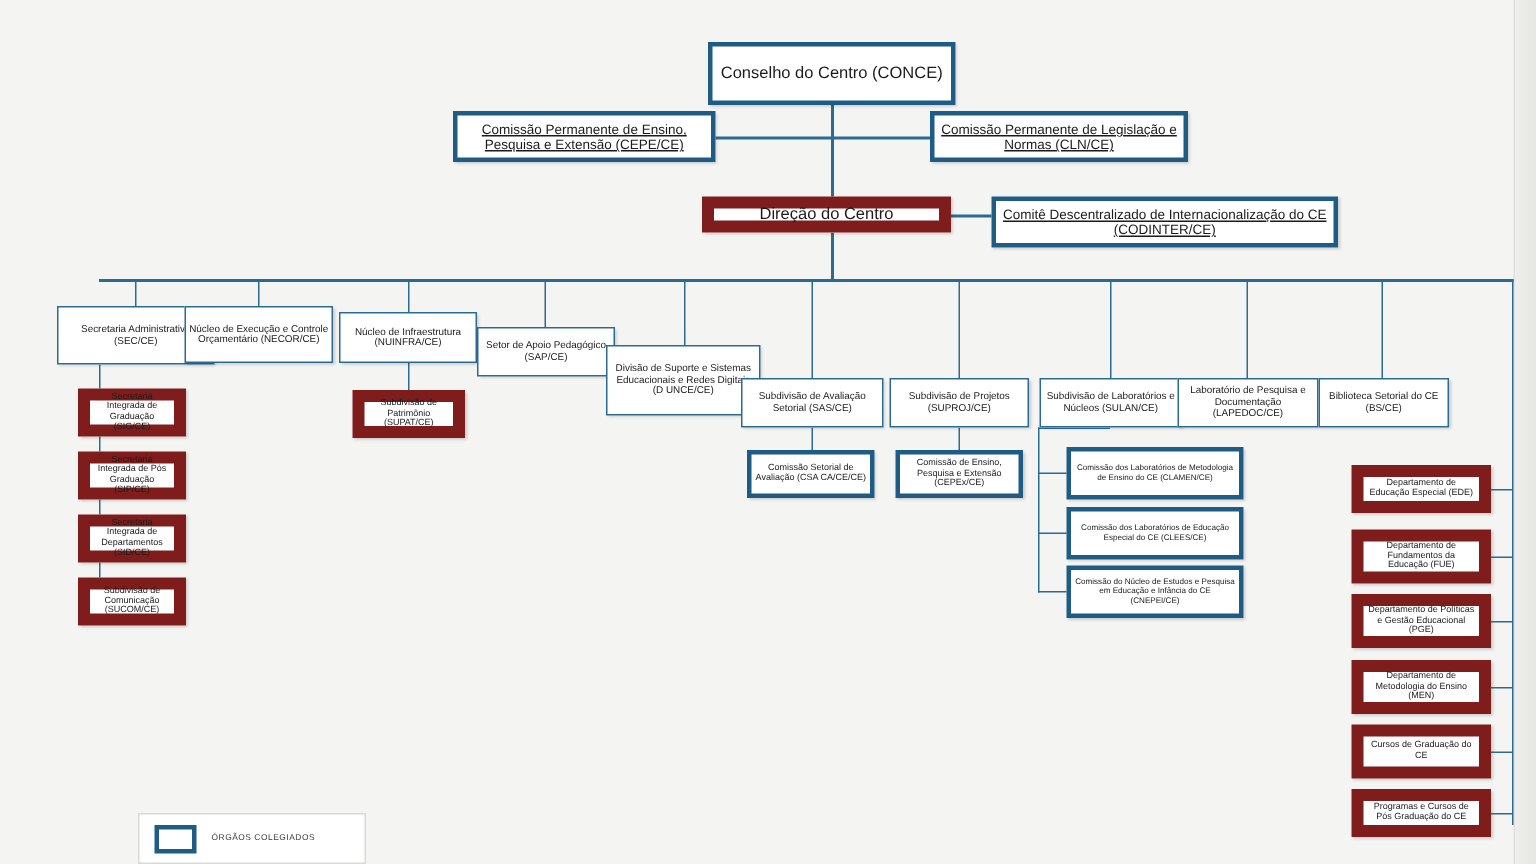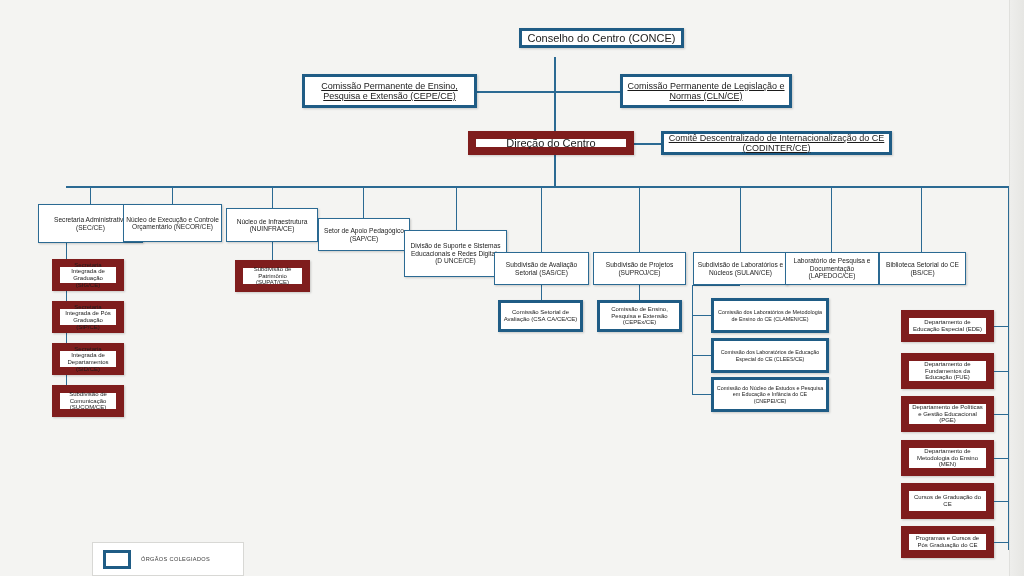--- a/index.html
+++ b/index.html
@@ -120,37 +120,37 @@
   <div class="line v" style="left:639px;top:285px;height:15px;"></div>
 
   <div class="line v" style="left:692px;top:285px;height:110px;"></div>
   <div class="line h" style="left:692px;top:285px;width:48px;"></div>
   <div class="line h" style="left:692px;top:315px;width:20px;"></div>
   <div class="line h" style="left:692px;top:355px;width:20px;"></div>
   <div class="line h" style="left:692px;top:394px;width:20px;"></div>
 
   <div class="line v" style="left:1008px;top:318px;height:232px;"></div>
 
-  <div class="node colegiado fs11" style="left:472px;top:28px;width:165px;height:20px;margin-left:47px;">
+  <div class="node colegiado fs11" style="left:472px;top:28px;width:165px;height:42px;">
     <span>Conselho do Centro (CONCE)</span>
   </div>
 
   <div class="node colegiado fs9" style="left:302px;top:74px;width:175px;height:34px;">
     <span>Comissão Permanente de Ensino, Pesquisa e Extensão (CEPE/CE)</span>
   </div>
 
   <div class="node colegiado fs9" style="left:620px;top:74px;width:172px;height:34px;">
     <span>Comissão Permanente de Legislação e Normas (CLN/CE)</span>
   </div>
 
   <div class="node medium fs11" style="left:468px;top:131px;width:166px;height:24px;">
     <span>Direção do Centro</span>
   </div>
 
-  <div class="node colegiado fs9" style="left:661px;top:131px;width:231px;height:24px;">
+  <div class="node colegiado fs9" style="left:661px;top:131px;width:231px;height:34px;">
     <span>Comitê Descentralizado de Internacionalização do CE (CODINTER/CE)</span>
   </div>
 
   <div class="node fs7" style="left:38px;top:204px;width:105px;height:39px;">
     <span>Secretaria Administrativa (SEC/CE)</span>
   </div>
 
   <div class="node fs7" style="left:123px;top:204px;width:99px;height:38px;">
     <span>Núcleo de Execução e Controle Orçamentário (NECOR/CE)</span>
   </div>

